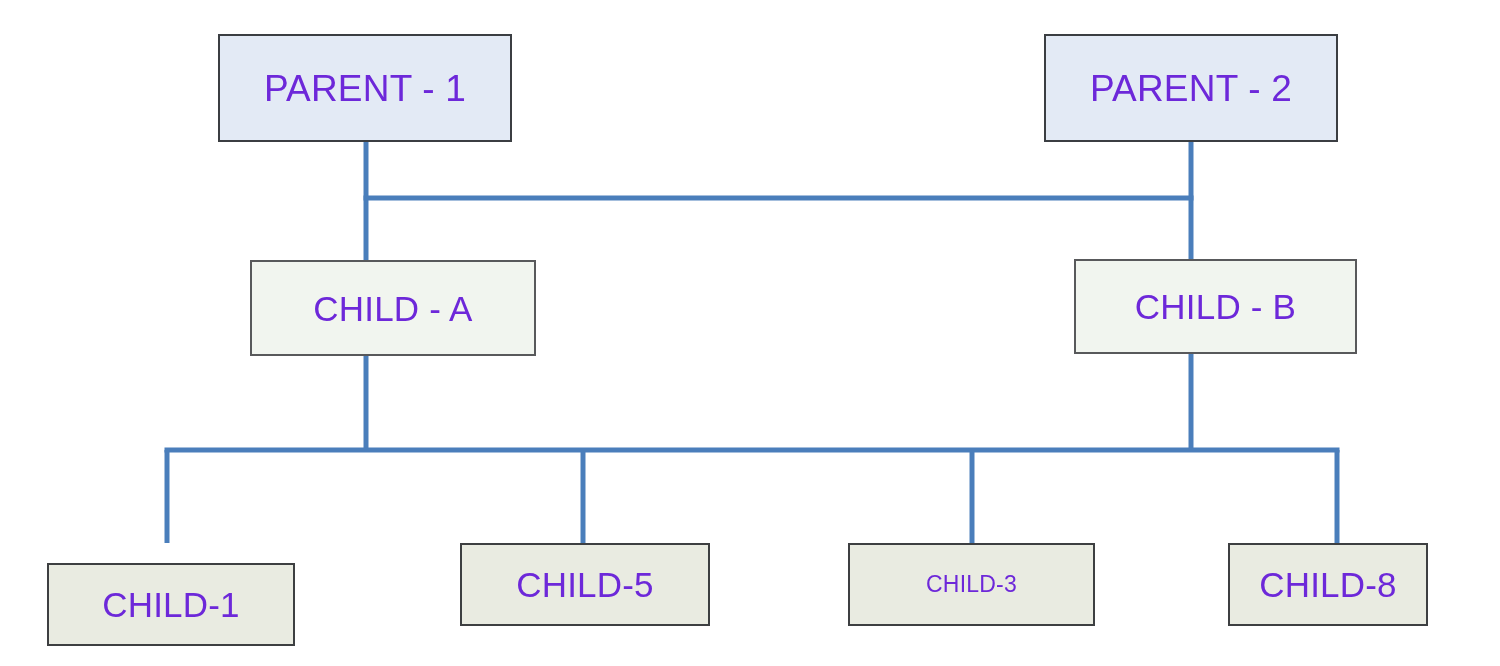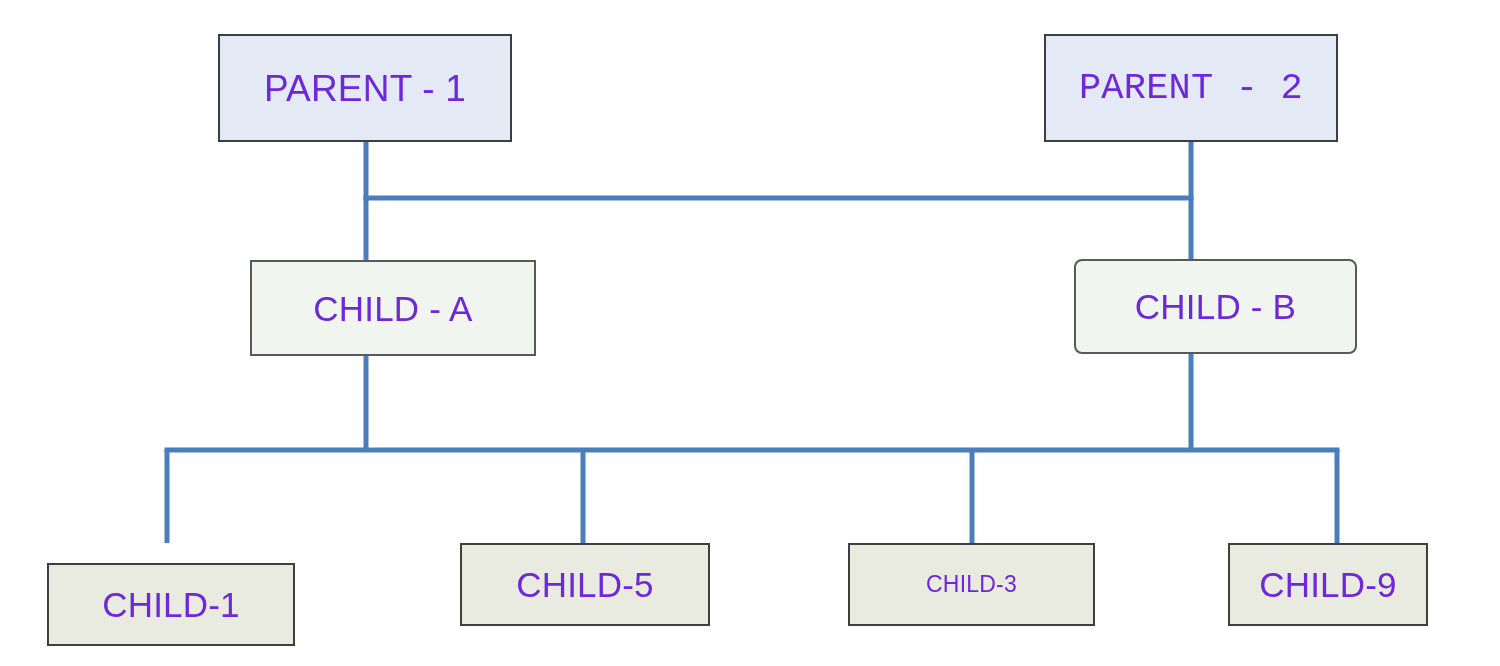--- a/index.html
+++ b/index.html
@@ -72,41 +72,41 @@
         <line x1="583" y1="450" x2="583" y2="543" stroke="#4a7ebb" stroke-width="5"></line>
         <line x1="972" y1="450" x2="972" y2="543" stroke="#4a7ebb" stroke-width="5"></line>
         <line x1="1337" y1="450" x2="1337" y2="543" stroke="#4a7ebb" stroke-width="5"></line>
       </g>
   </svg>
 
   <div class="node tier-parent" style="left: 218px; top: 34px; width: 294px; height: 108px; font-size: 37px;">
     <span class="node-label">PARENT - 1</span>
   </div>
 
-  <div class="node tier-parent" style="left: 1044px; top: 34px; width: 294px; height: 108px; font-size: 37px; font-family: Liberation Mono, monospace;">
+  <div class="node tier-parent" style="left: 1044px; top: 34px; width: 294px; height: 108px; font-size: 37px;">
     <span class="node-label">PARENT - 2</span>
   </div>
 
   <div class="node tier-mid" style="left: 226px; top: 260px; width: 286px; height: 96px; font-size: 35px;">
     <span class="node-label">CHILD - A</span>
   </div>
 
-  <div class="node tier-mid" style="left: 1050px; top: 259px; width: 283px; height: 95px; font-size: 35px; border-radius: 8px;">
+  <div class="node tier-mid" style="left: 1050px; top: 259px; width: 283px; height: 95px; font-size: 35px;">
     <span class="node-label">CHILD - B</span>
   </div>
 
   <div class="node tier-leaf" style="left: 47px; top: 563px; width: 248px; height: 83px; font-size: 35px;">
     <span class="node-label">CHILD-1</span>
   </div>
 
   <div class="node tier-leaf" style="left: 460px; top: 543px; width: 250px; height: 83px; font-size: 35px;">
     <span class="node-label">CHILD-5</span>
   </div>
 
   <div class="node tier-leaf" style="left: 848px; top: 543px; width: 247px; height: 83px; font-size: 23px;">
     <span class="node-label">CHILD-3</span>
   </div>
 
   <div class="node tier-leaf" style="left: 1228px; top: 543px; width: 200px; height: 83px; font-size: 35px;">
-    <span class="node-label">CHILD-9</span>
+    <span class="node-label">CHILD-8</span>
   </div>
 
 </div>
 
 </body></html>

